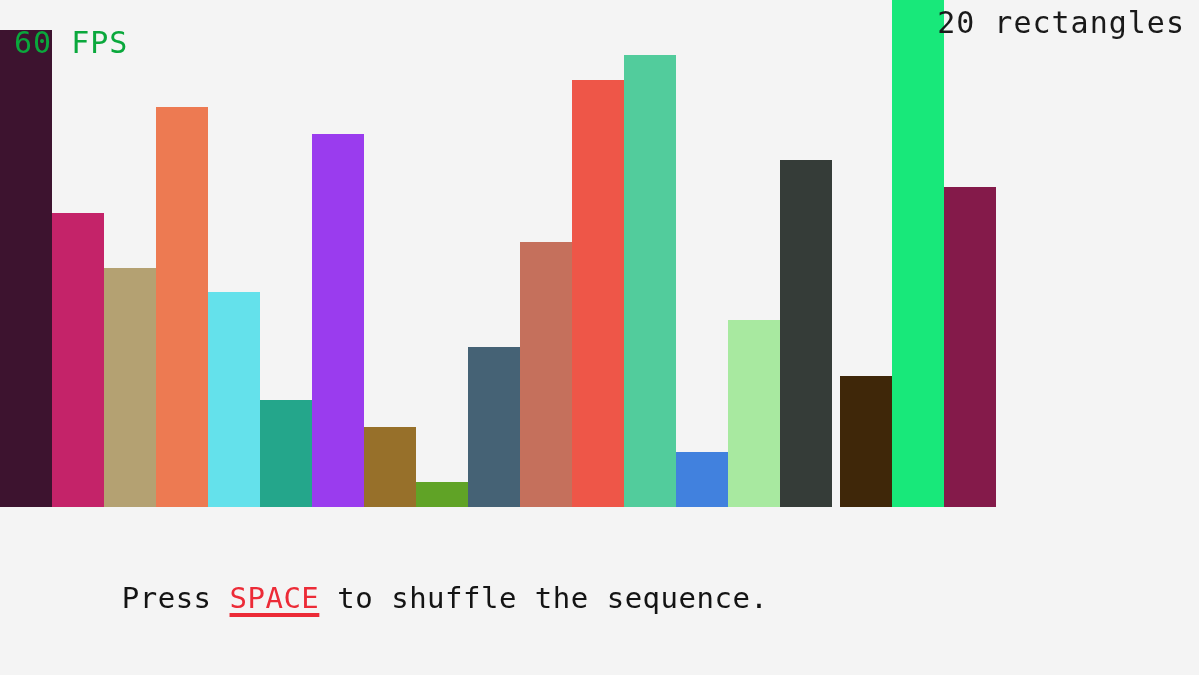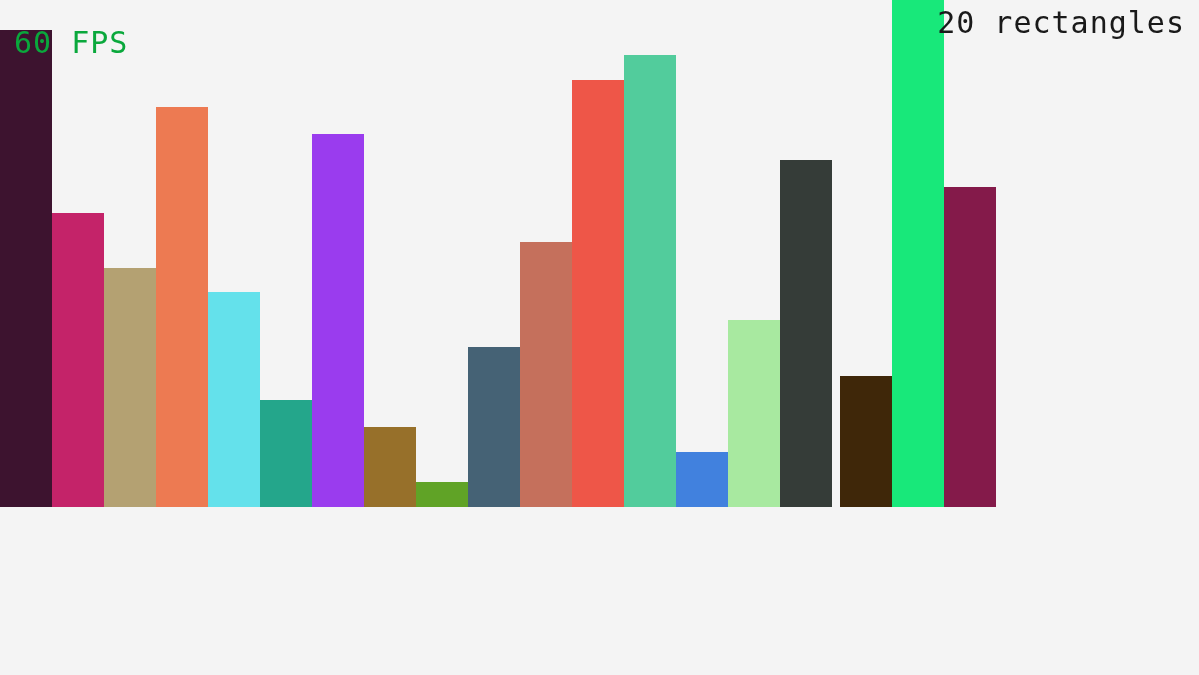--- a/index.html
+++ b/index.html
@@ -111,18 +111,21 @@
       <div class="bar" style="left: 892px; width: 52px; height: 507px; background: rgb(24, 232, 122);"></div>
       <div class="bar" style="left: 944px; width: 52px; height: 320px; background: rgb(132, 26, 74);"></div>
     </div>
 
   <div id="fps-counter" style="color: rgb(10, 168, 60); margin-top: 20px;">60 FPS</div>
 
   <div id="rect-count" style="color: rgb(26, 26, 26); margin-left: 42px;">20 rectangles</div>
 
   <div id="instructions">
     <div class="instruction-line" style="color: rgb(20, 20, 20);">
+      <span>Press </span><span class="key" style="color: rgb(236, 43, 55);">SPACE</span><span> to shuffle the sequence.</span>
+    </div>
+    <div class="instruction-line" style="color: rgb(20, 20, 20);">
       
     </div>
 
   </div>
 
 </div>
 
 </body></html>

